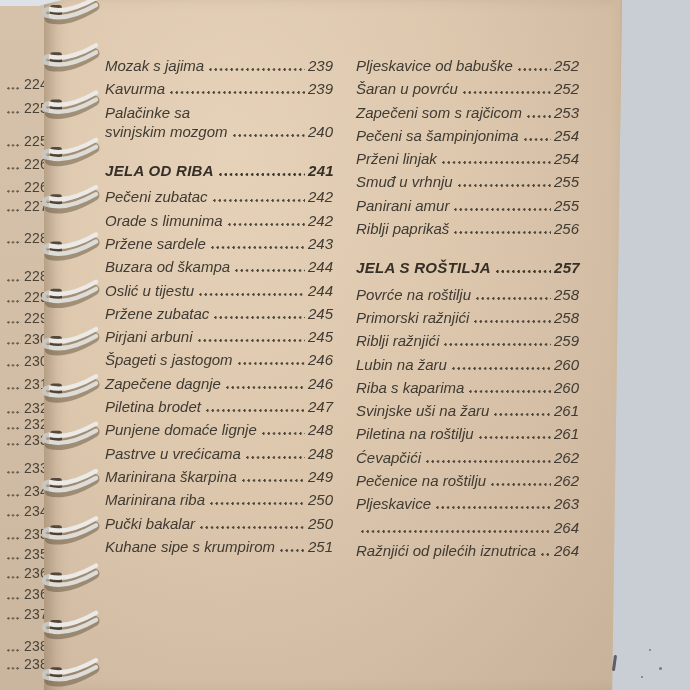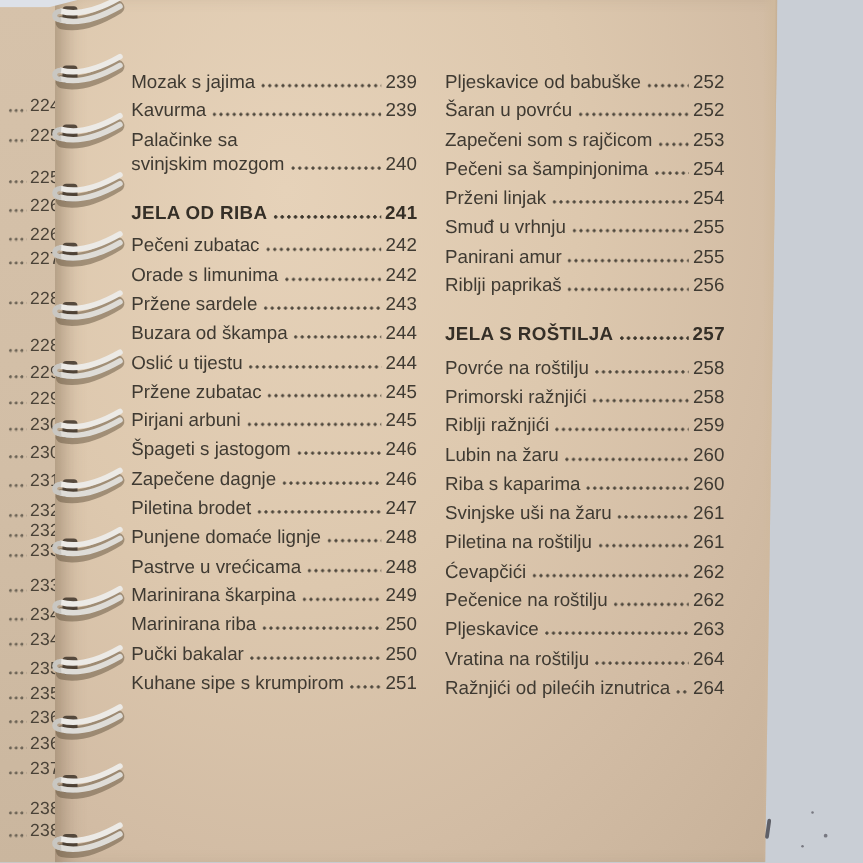--- a/index.html
+++ b/index.html
@@ -30,34 +30,34 @@
     position:absolute;left:44px;top:0;width:578px;height:690px;
     background:radial-gradient(ellipse at 32% 22%, #e6d2b9 0%, #ddc8ae 42%, #d2bca4 72%, #c7b199 100%);
     clip-path:polygon(0 0, 100% 0, 98.3% 100%, 0 100%);
     box-shadow:inset 16px 0 18px -10px rgba(105,82,58,.45);
   }
   .edge-shade{
     position:absolute;right:0;top:0;width:12px;height:100%;
     background:linear-gradient(90deg,rgba(0,0,0,0),#cfb99d 80%,#c4ae93 100%);
   }
 
-  .col{position:absolute;}
+  .col{position:absolute;font-style:italic;}
   .col-left{left:61px;top:57px;width:229px;}
   .col-right{left:312px;top:57px;width:224px;}
 
   .toc-row{
     display:flex;align-items:baseline;height:23.3px;
     font-size:15px;color:#3f3a32;white-space:nowrap;
   }
   .toc-row .leader{
     flex:1;min-width:8px;height:3px;margin:0 3px 0 5px;
     background-image:radial-gradient(circle at 1.5px 1.5px,#4d463b 1.05px,rgba(0,0,0,0) 1.45px);
     background-size:5.3px 3px;background-repeat:repeat-x;background-position:bottom left;
   }
-  .toc-row .page{min-width:26px;text-align:center;}
+  .toc-row .page{min-width:26px;text-align:left;}
   .toc-row.heading{
     font-weight:bold;color:#352f27;letter-spacing:.3px;margin:16px 0 3px;
   }
   .toc-row.heading .leader{
     background-image:radial-gradient(circle at 1.5px 1.5px,#3c362c 1.15px,rgba(0,0,0,0) 1.5px);
   }
   .toc-row.twoline{display:block;height:42.5px;}
   .toc-row.twoline .l1{height:19.2px;}
   .toc-row.twoline .line{display:flex;align-items:baseline;height:23.3px;}
 
@@ -388,21 +388,20 @@
           <span class="label">Pečenice na roštilju</span>
           <span class="leader"></span>
           <span class="page">262</span>
         </div>
         <div class="toc-row">
           <span class="label">Pljeskavice</span>
           <span class="leader"></span>
           <span class="page">263</span>
         </div>
         <div class="toc-row">
-          <span class="label">Vratina na roštilju</span>
           <span class="leader"></span>
           <span class="page">264</span>
         </div>
         <div class="toc-row">
           <span class="label">Ražnjići od pilećih iznutrica</span>
           <span class="leader"></span>
           <span class="page">264</span>
         </div>
       </div>
   </div>

